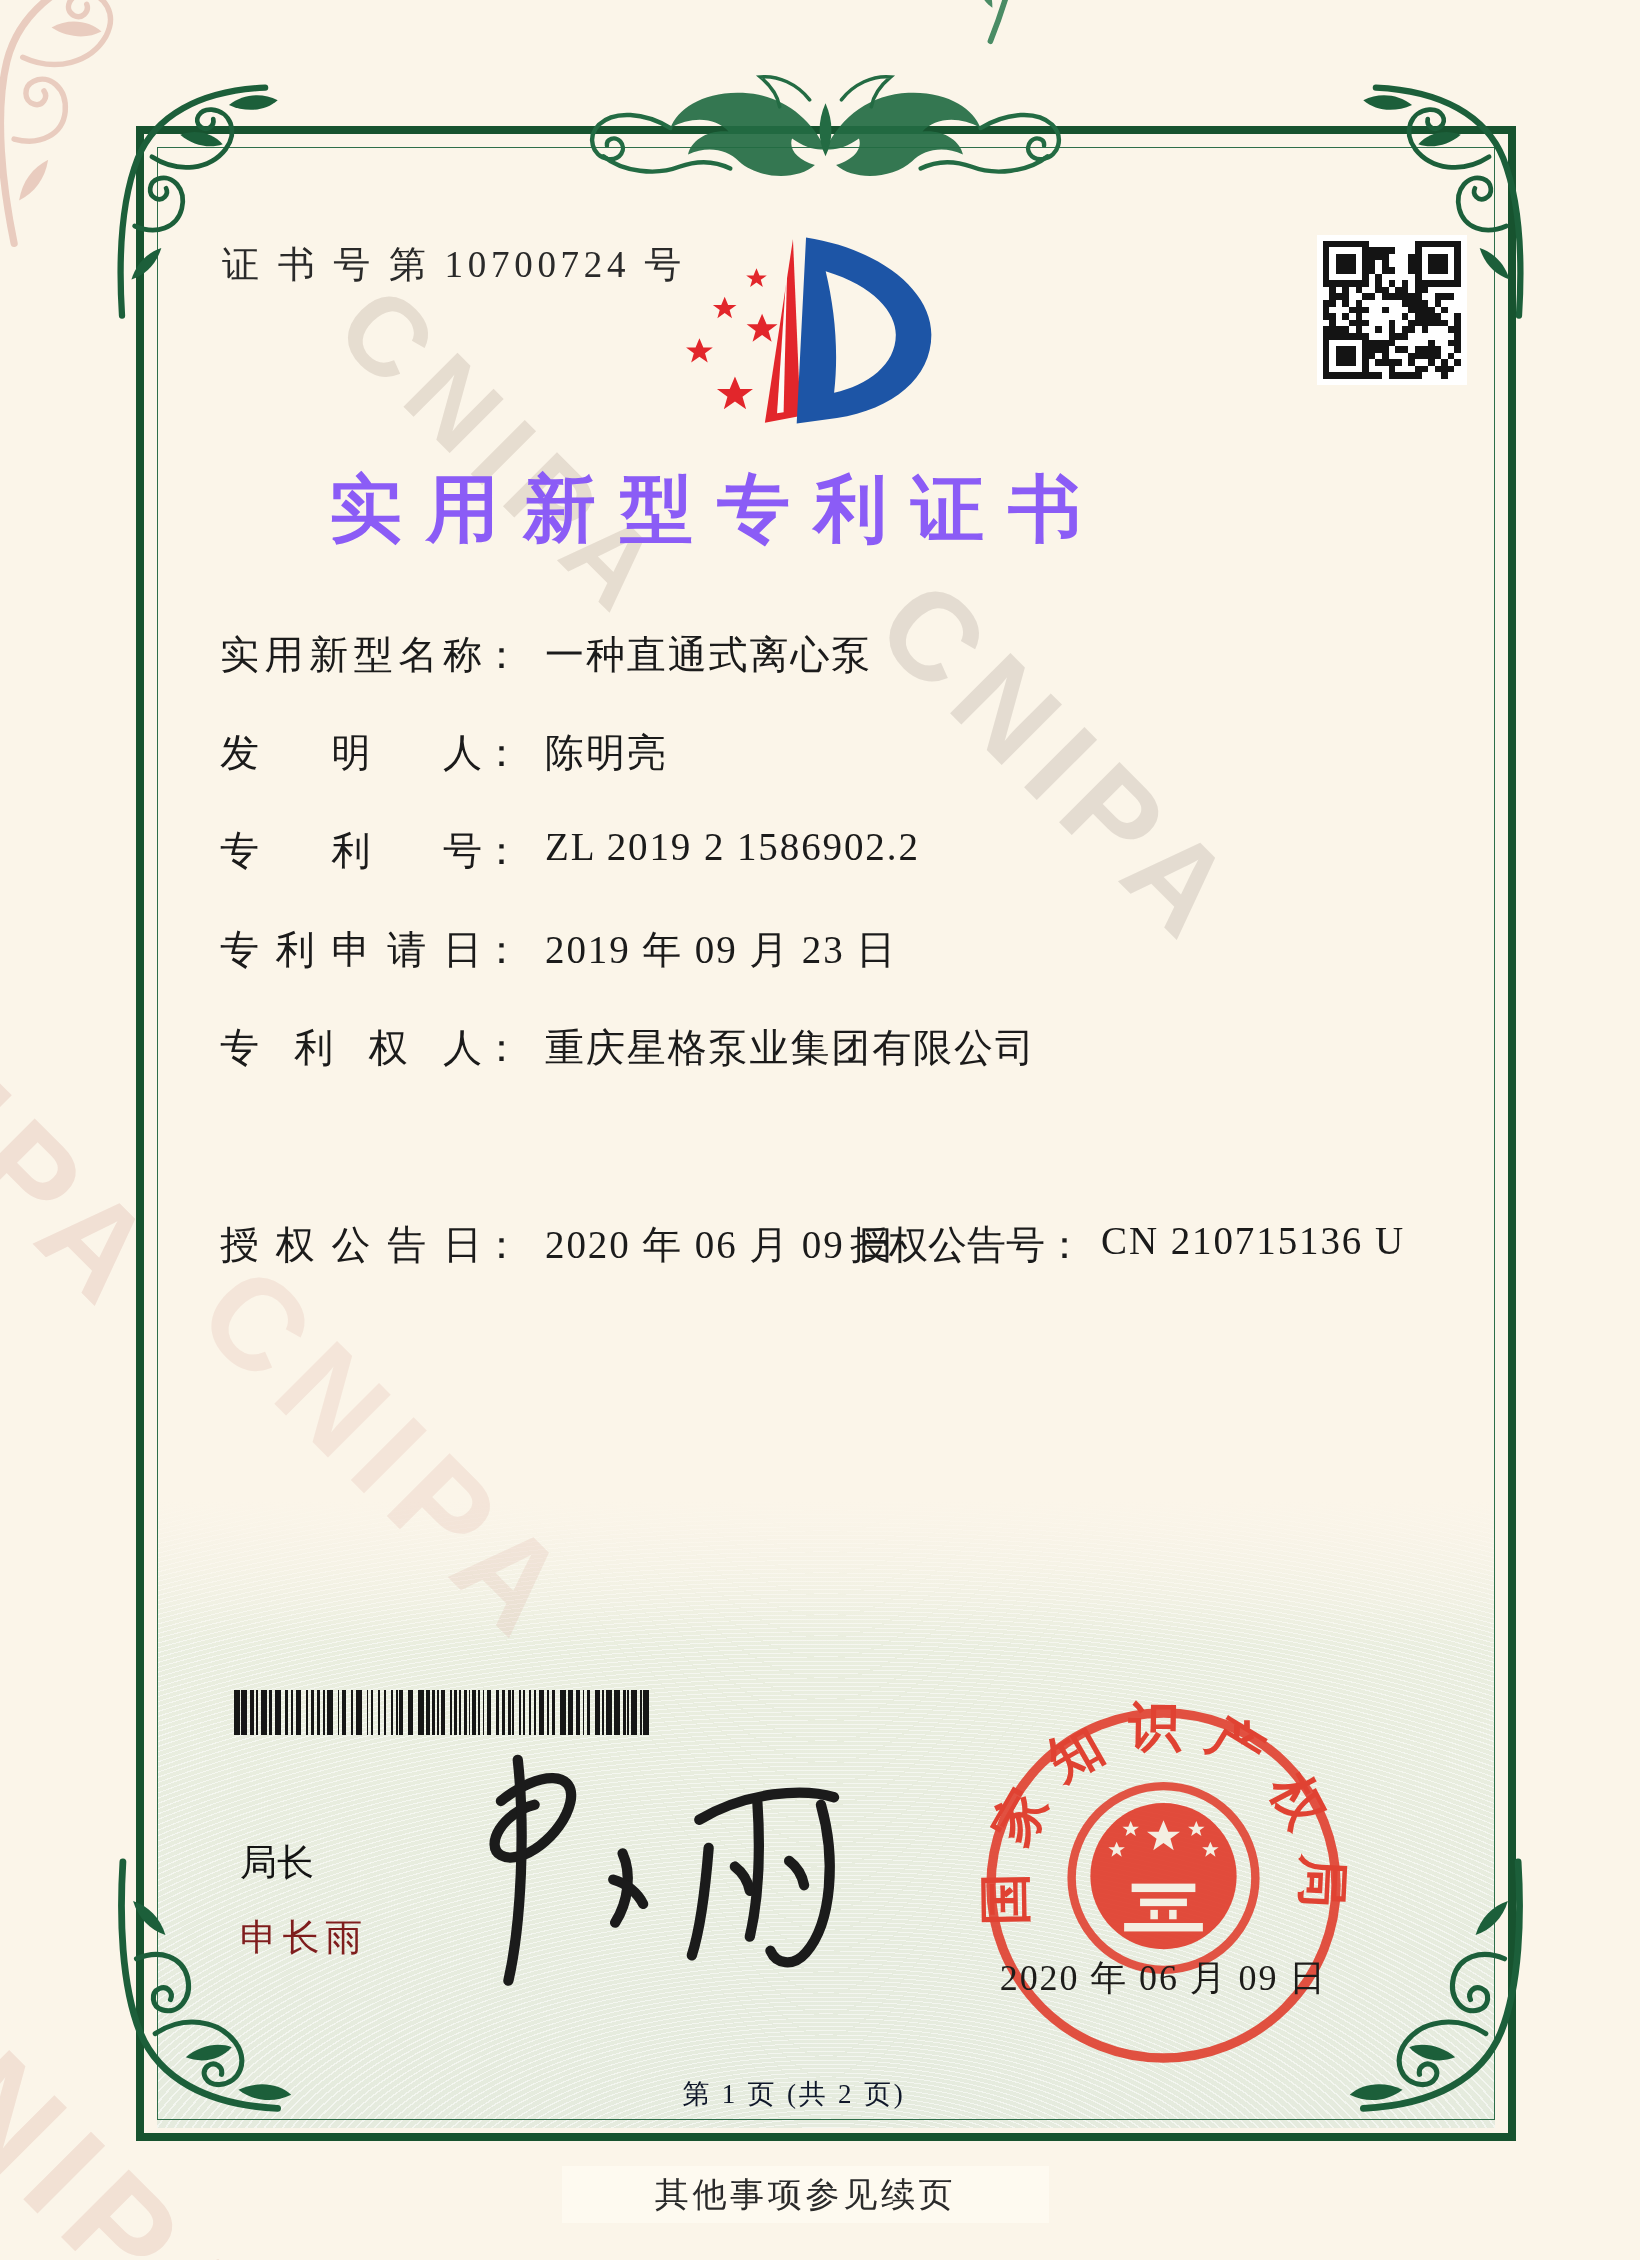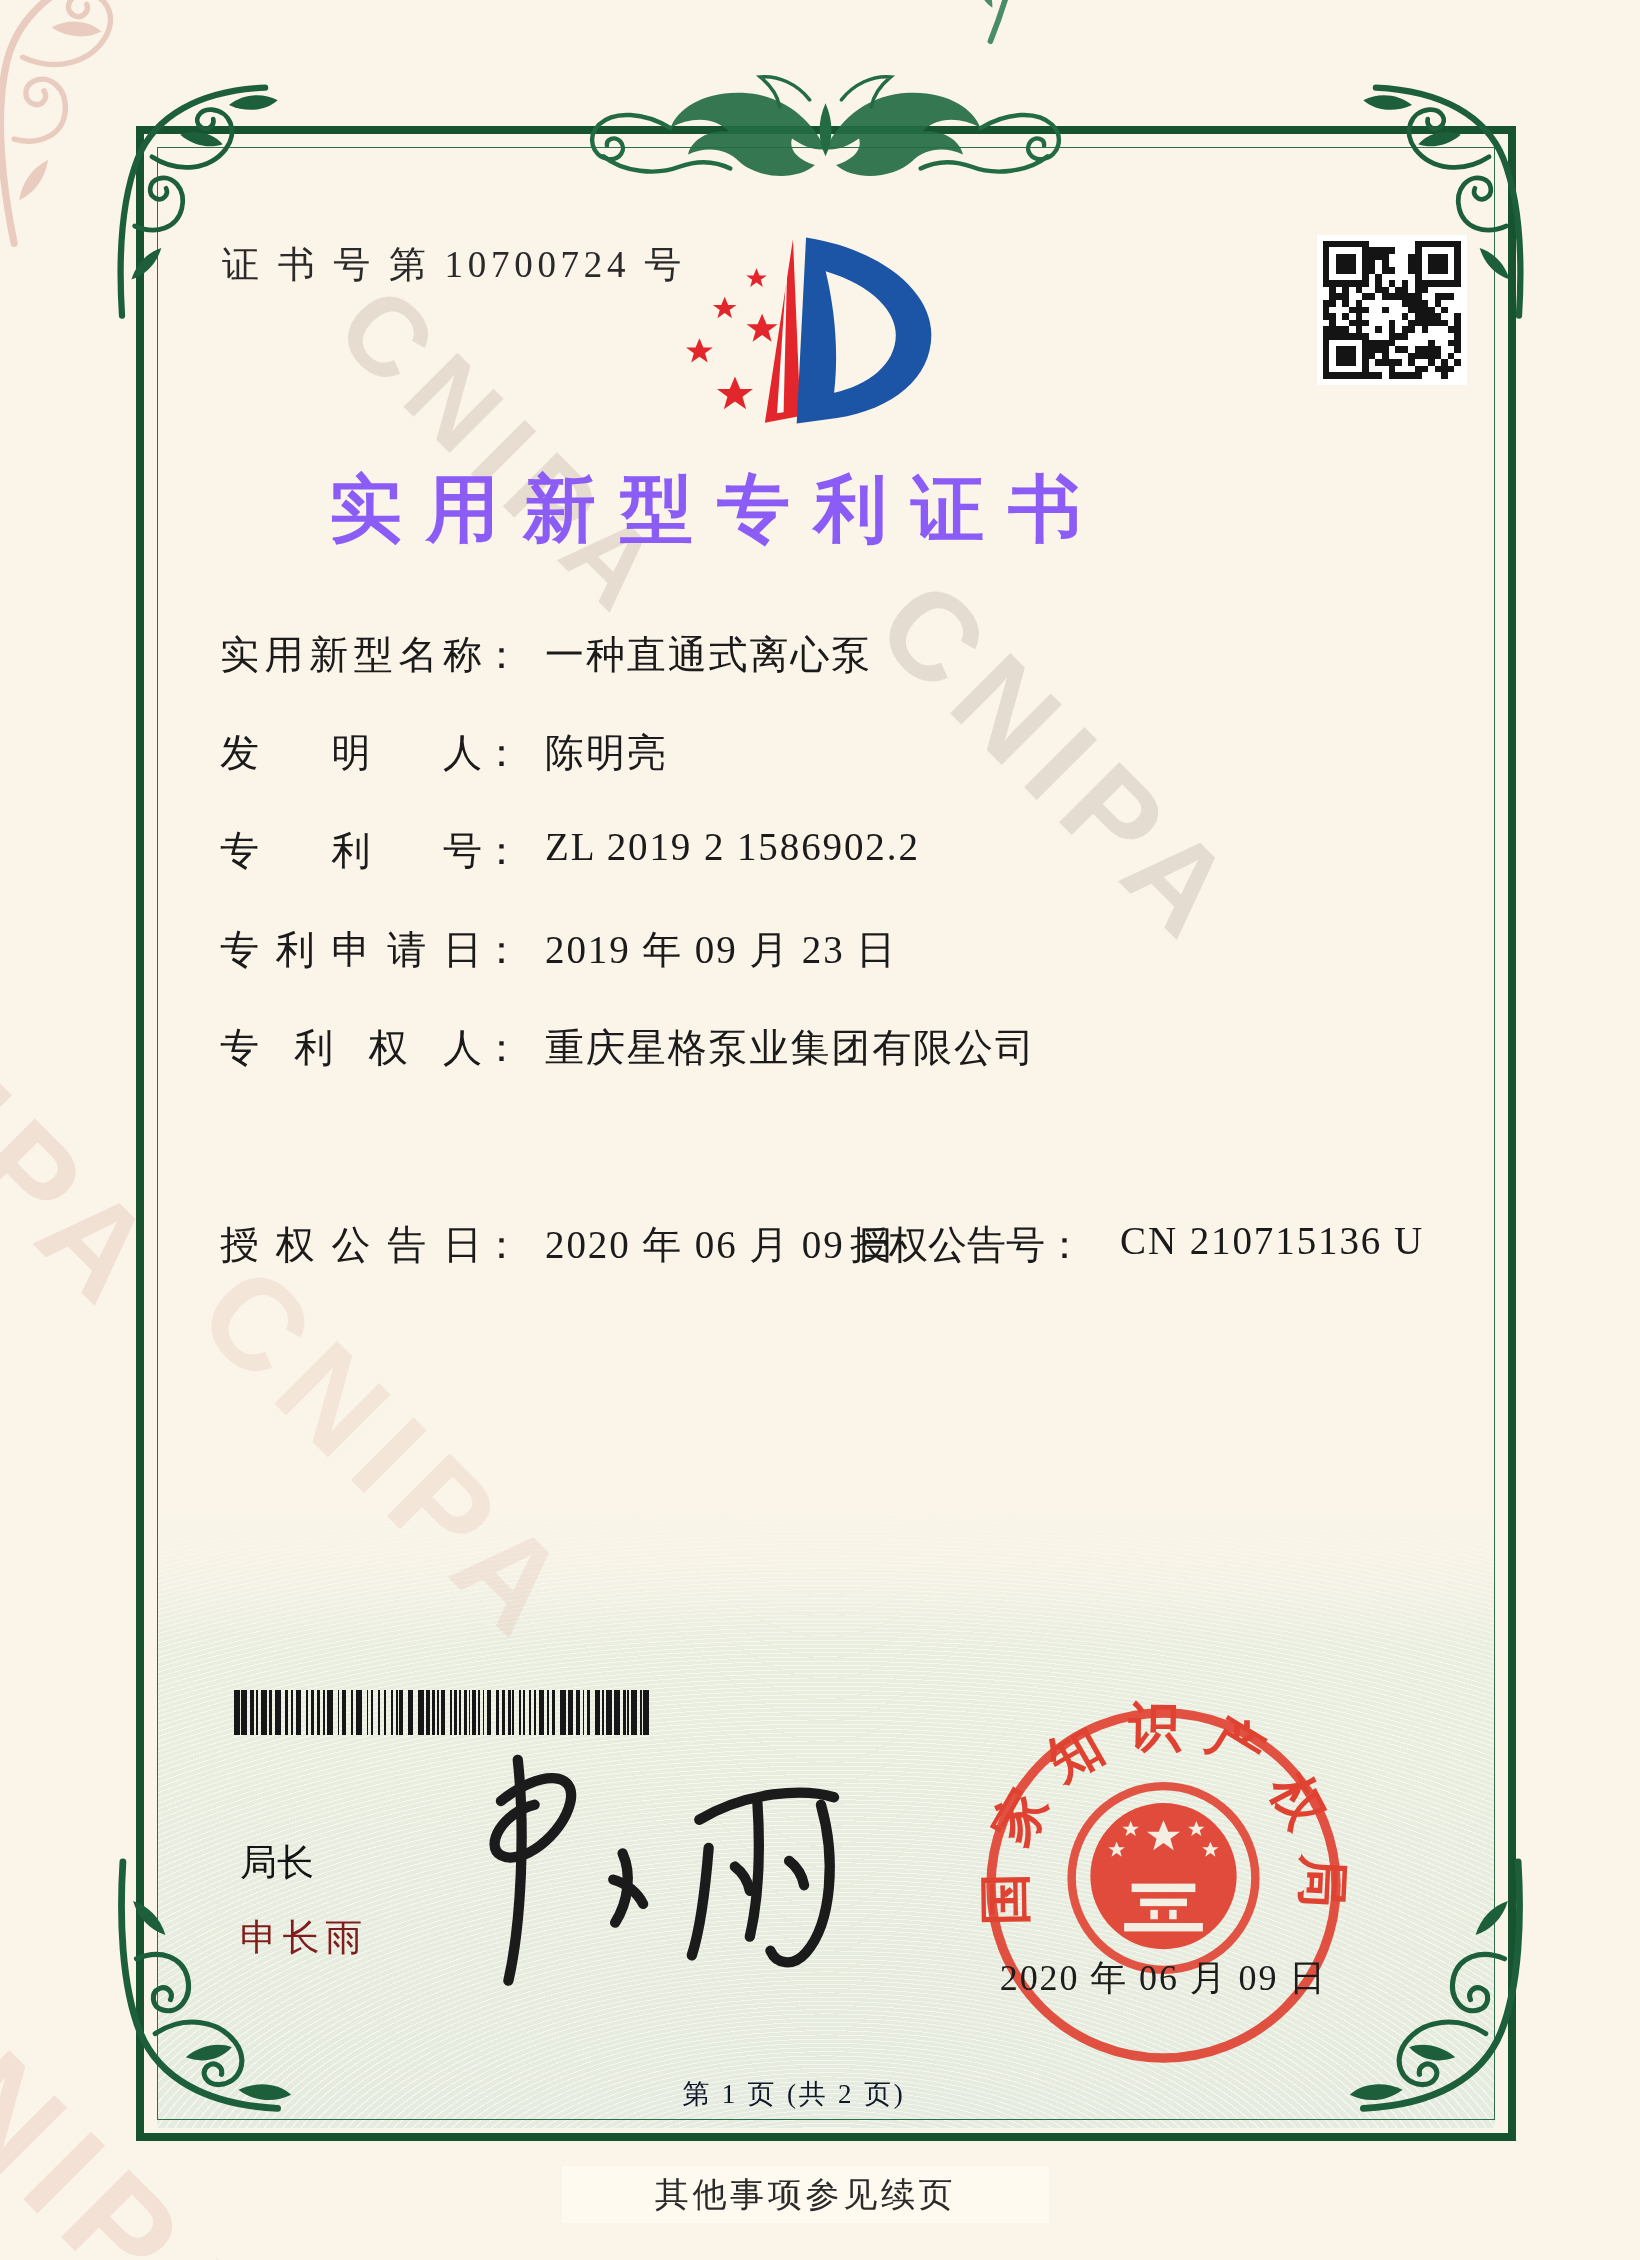--- a/index.html
+++ b/index.html
@@ -176,21 +176,21 @@
   </div>
   <div class="frow" style="top:923px">
     <span class="flabel">专利申请日</span><span class="fcolon">：</span><span class="fvalue">2019 年 09 月 23 日</span>
   </div>
   <div class="frow" style="top:1021px">
     <span class="flabel">专利权人</span><span class="fcolon">：</span><span class="fvalue">重庆星格泵业集团有限公司</span>
   </div>
   <div class="frow" style="top:1218px">
     <span class="flabel">授权公告日</span><span class="fcolon">：</span><span class="fvalue">2020 年 06 月 09 日</span>
     <span class="grant2">
-      <span>授权公告号</span><span>：</span><span class="fvalue" style="margin-left:36px">CN 210715136 U</span>
+      <span>授权公告号</span><span>：</span><span class="fvalue" style="margin-left:17px">CN 210715136 U</span>
     </span>
   </div>
 
 
   <div class="barcode"><i style="width:5.6px;margin-right:1.9px"></i><i style="width:5.6px;margin-right:2.8px"></i><i style="width:3.7px;margin-right:2.8px"></i><i style="width:1.9px;margin-right:2.8px"></i><i style="width:5.6px;margin-right:1.9px"></i><i style="width:3.7px;margin-right:2.8px"></i><i style="width:5.6px;margin-right:4.7px"></i><i style="width:2.8px;margin-right:2.8px"></i><i style="width:1.9px;margin-right:2.8px"></i><i style="width:5.6px;margin-right:4.7px"></i><i style="width:1.9px;margin-right:2.8px"></i><i style="width:3.7px;margin-right:2.8px"></i><i style="width:2.8px;margin-right:2.8px"></i><i style="width:2.8px;margin-right:1.9px"></i><i style="width:5.6px;margin-right:4.7px"></i><i style="width:1.9px;margin-right:2.8px"></i><i style="width:3.7px;margin-right:4.7px"></i><i style="width:2.8px;margin-right:2.8px"></i><i style="width:5.6px;margin-right:4.7px"></i><i style="width:1.9px;margin-right:2.8px"></i><i style="width:1.9px;margin-right:4.7px"></i><i style="width:1.9px;margin-right:4.7px"></i><i style="width:1.9px;margin-right:4.7px"></i><i style="width:1.9px;margin-right:2.8px"></i><i style="width:1.9px;margin-right:1.9px"></i><i style="width:3.7px;margin-right:4.7px"></i><i style="width:5.6px;margin-right:4.7px"></i><i style="width:5.6px;margin-right:2.8px"></i><i style="width:3.7px;margin-right:1.9px"></i><i style="width:2.8px;margin-right:1.9px"></i><i style="width:1.9px;margin-right:2.8px"></i><i style="width:3.7px;margin-right:4.7px"></i><i style="width:1.9px;margin-right:1.9px"></i><i style="width:3.7px;margin-right:1.9px"></i><i style="width:1.9px;margin-right:2.8px"></i><i style="width:2.8px;margin-right:1.9px"></i><i style="width:1.9px;margin-right:1.9px"></i><i style="width:3.7px;margin-right:1.9px"></i><i style="width:1.9px;margin-right:2.8px"></i><i style="width:1.9px;margin-right:2.8px"></i><i style="width:3.7px;margin-right:4.7px"></i><i style="width:3.7px;margin-right:2.8px"></i><i style="width:2.8px;margin-right:2.8px"></i><i style="width:2.8px;margin-right:1.9px"></i><i style="width:1.9px;margin-right:4.7px"></i><i style="width:1.9px;margin-right:1.9px"></i><i style="width:1.9px;margin-right:4.7px"></i><i style="width:1.9px;margin-right:2.8px"></i><i style="width:1.9px;margin-right:2.8px"></i><i style="width:5.6px;margin-right:2.8px"></i><i style="width:1.9px;margin-right:2.8px"></i><i style="width:3.7px;margin-right:4.7px"></i><i style="width:5.6px;margin-right:1.9px"></i><i style="width:5.6px;margin-right:2.8px"></i><i style="width:3.7px;margin-right:2.8px"></i><i style="width:1.9px;margin-right:2.8px"></i><i style="width:2.8px;margin-right:4.7px"></i><i style="width:5.6px;margin-right:1.9px"></i><i style="width:1.9px;margin-right:1.9px"></i><i style="width:5.6px;margin-right:2.8px"></i><i style="width:5.6px;margin-right:2.8px"></i><i style="width:2.8px;margin-right:1.9px"></i><i style="width:1.9px;margin-right:1.9px"></i><i style="width:5.6px;margin-right:2.8px"></i><i style="width:1.9px;margin-right:1.9px"></i><i style="width:5.6px;margin-right:4.7px"></i></div>
 
   <div class="director-title">局长</div>
   <div class="director-name">申长雨</div>
 
   <svg class="sig" width="468" height="262" viewBox="0 0 500 280">

